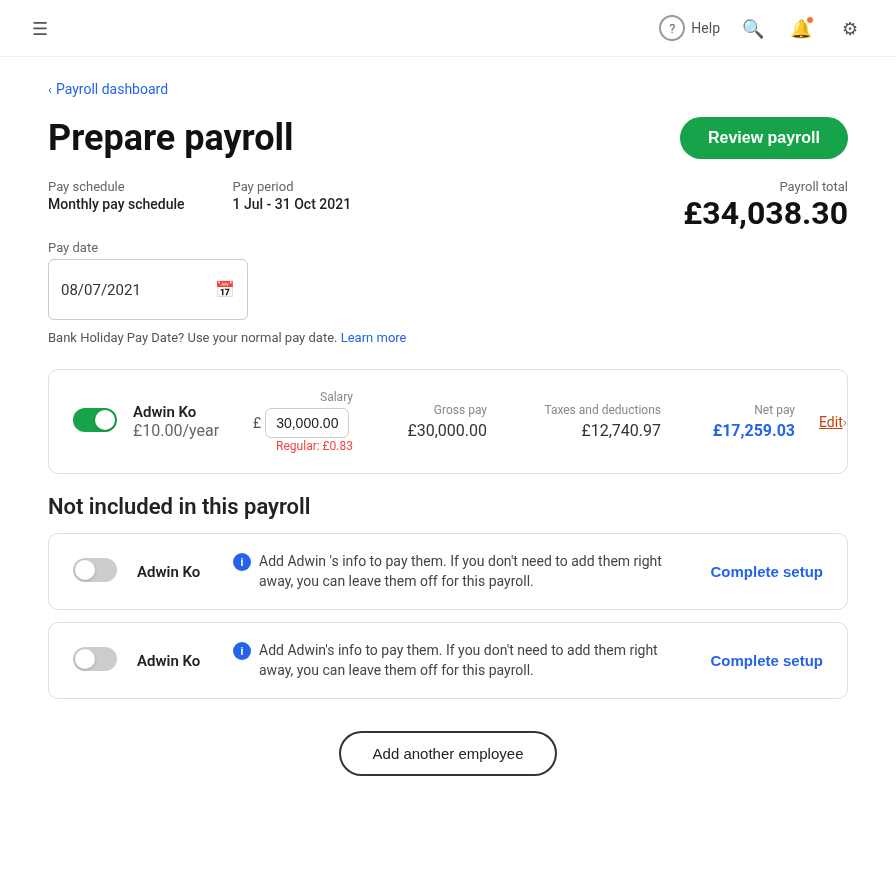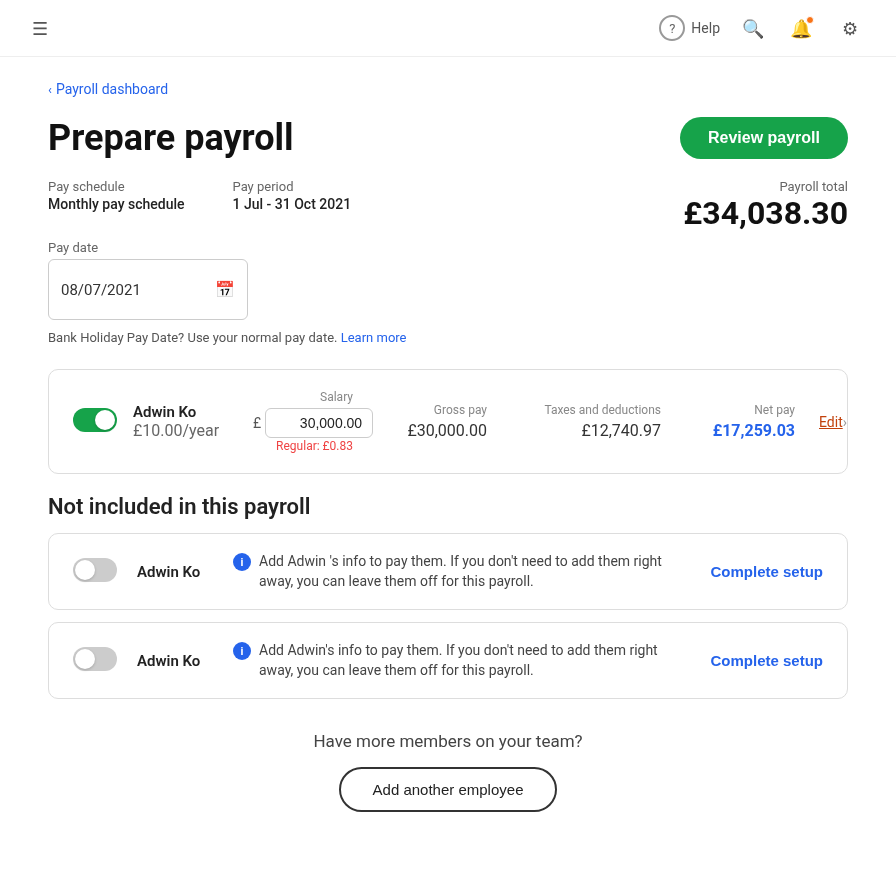--- a/index.html
+++ b/index.html
@@ -127,21 +127,21 @@
     .net-pay-value { font-size: 16px; font-weight: 700; color: #2563eb; }
     .salary-input-wrap {
       display: flex; align-items: center; gap: 2px;
     }
     .currency-symbol { font-size: 14px; color: #555; margin-right: 2px; }
     .salary-input {
       border: 1.5px solid #ccc;
       border-radius: 6px;
       padding: 6px 10px;
       font-size: 14px;
-      width: 108px;
+      width: 84px;
       text-align: right;
       color: #222;
     }
     .salary-regular { font-size: 12px; color: #ef4444; text-align: right; margin-top: 1px; }
     .edit-link { color: #c2410c; font-size: 14px; cursor: pointer; margin-left: 12px; }
     .chevron-right { font-size: 14px; color: #999; }
 
     
     .toggle {
       width: 44px; height: 24px;
@@ -365,17 +365,16 @@
       <div class="not-included-name">Adwin Ko</div>
       <div class="not-included-info">
         <div class="info-icon">i</div>
         <div class="not-included-text">Add Adwin's info to pay them. If you don't need to add them right away, you can leave them off for this payroll.</div>
       </div>
       <button class="complete-setup-btn">Complete setup</button>
     </div>
   </div>
 
   <div class="bottom-cta">
-    <div class="bottom-cta-text">Have more members on your team?</div>
     <button class="add-employee-btn">Add another employee</button>
   </div>
 
 </div>
 
 </body></html>

